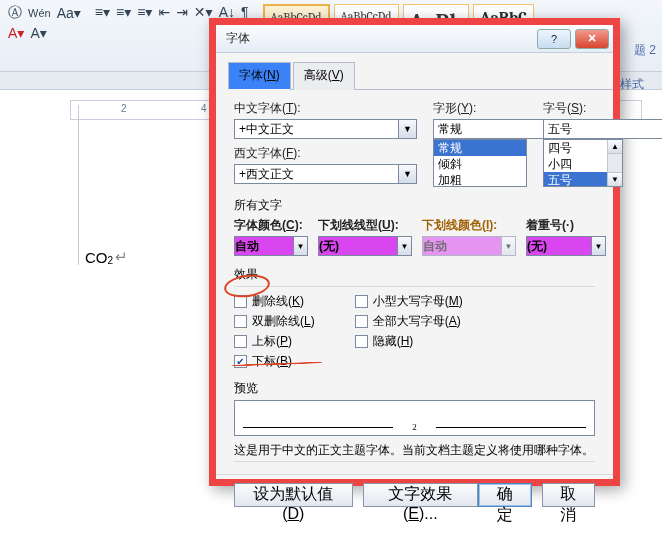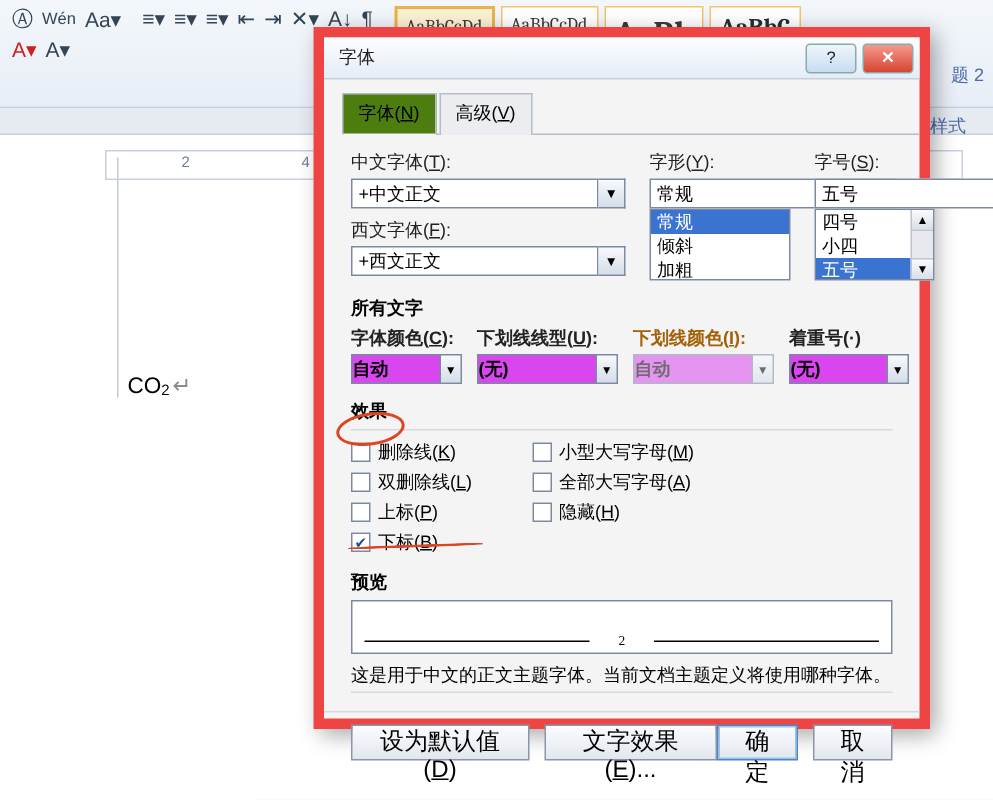--- a/index.html
+++ b/index.html
@@ -24,36 +24,36 @@
   
   .dialog { position:absolute; left:172px; top:18px; width:411px; height:468px; background:#f4f4f4; border:7px solid #ef4444; box-shadow:4px 4px 14px rgba(0,0,0,0.35);margin-left:37px; }
   .titlebar { height:28px; background:linear-gradient(#fdfdfe,#e4ecf7); display:flex; align-items:center; justify-content:space-between; border-bottom:1px solid #c6cfde; }
   .titlebar .t { padding-left:10px; font-size:12px; color:#222;}
   .ctrls { display:flex;}
   .ctrl { width:34px; height:20px; display:flex; align-items:center; justify-content:center; border:1px solid #8aa; border-radius:3px; margin-right:4px; font-size:11px;}
   .ctrl.help  { background:linear-gradient(#eef5fc,#c8ddf2); color:#123;}
   .ctrl.close { background:linear-gradient(#f39a8d,#d64531); color:#fff; font-weight:bold;}
   .tabs { display:flex; margin:8px 0 0 12px; border-bottom:1px solid #b6bdca; }
   .tab { padding:4px 10px 5px; border:1px solid #b6bdca; border-bottom:none; margin-right:2px; background:#ecedf1; position:relative; top:1px;}
-  .tab.active { background:#4d7c0f; border-bottom:1px solid #f4f4f4;}
+  .tab.active { background:#3b82f6; border-bottom:1px solid #f4f4f4;}
   .accel { text-decoration:underline;}
   .body { padding:10px 18px 6px 18px; position:relative;}
   .lbl { color:#222; margin-bottom:2px;}
   .lbl.disabled{ color:#a16207;}
   .row3 { display:flex; gap:16px;}
   .combo { display:flex; height:20px; }
   .combo input { flex:1 1 auto; border:1px solid #7b8aa0; padding:1px 4px; font-size:12px; height:20px;}
   .combo .btn { width:18px; border:1px solid #7b8aa0; border-left:none; background:linear-gradient(#f7f9fc,#d5dde8); display:flex; align-items:center; justify-content:center; font-size:9px;}
   .listbox { border:1px solid #7b8aa0; background:#fff; height:48px; overflow:hidden; position:relative; font-size:12px;}
   .listbox .item { padding:0 4px; height:16px; line-height:16px; white-space:nowrap;}
   .listbox .item.sel { background:#3a74d0; color:#fff;}
   .listbox .scroll { position:absolute; right:0; top:0; width:15px; height:100%; background:#e7e9ee; border-left:1px solid #c0c6d0;}
   .listbox .scroll .arr { height:14px; display:flex; align-items:center; justify-content:center; font-size:8px; background:linear-gradient(#fafbfd,#d9dee6); border-bottom:1px solid #c0c6d0;}
   .listbox .scroll .arr.bot{ position:absolute; bottom:0; width:100%; border-top:1px solid #c0c6d0; border-bottom:none;}
-  .grouplabel { margin:10px 0 3px 0;font-weight:bold;}
+  .grouplabel { margin:10px 0 3px 0;}
   hr.light { border:none; border-top:1px solid #d6d9e0; margin:2px 0 6px 0;}
   .row4 { display:flex; gap:10px;font-weight:bold;}
   .small-combo { display:flex;}
   .small-combo .colorbox { width:60px; height:20px; border:1px solid #7b8aa0; background:#d946ef; text-align:left; line-height:18px;}
   .small-combo .dd { width:14px; height:20px; border:1px solid #7b8aa0; border-left:none; background:linear-gradient(#f7f9fc,#d5dde8); display:flex; align-items:center; justify-content:center; font-size:8px;}
   .checks { display:flex; gap:40px; margin-top:4px;}
   .checks .col { display:flex; flex-direction:column; gap:3px;}
   .check { display:flex; align-items:center; gap:5px;}
   .check .box { width:13px; height:13px; border:1px solid #7b8aa0; background:#fff; display:flex; align-items:center; justify-content:center; font-size:10px; color:#1a4f9c;}
   .preview { margin-top:8px;}

